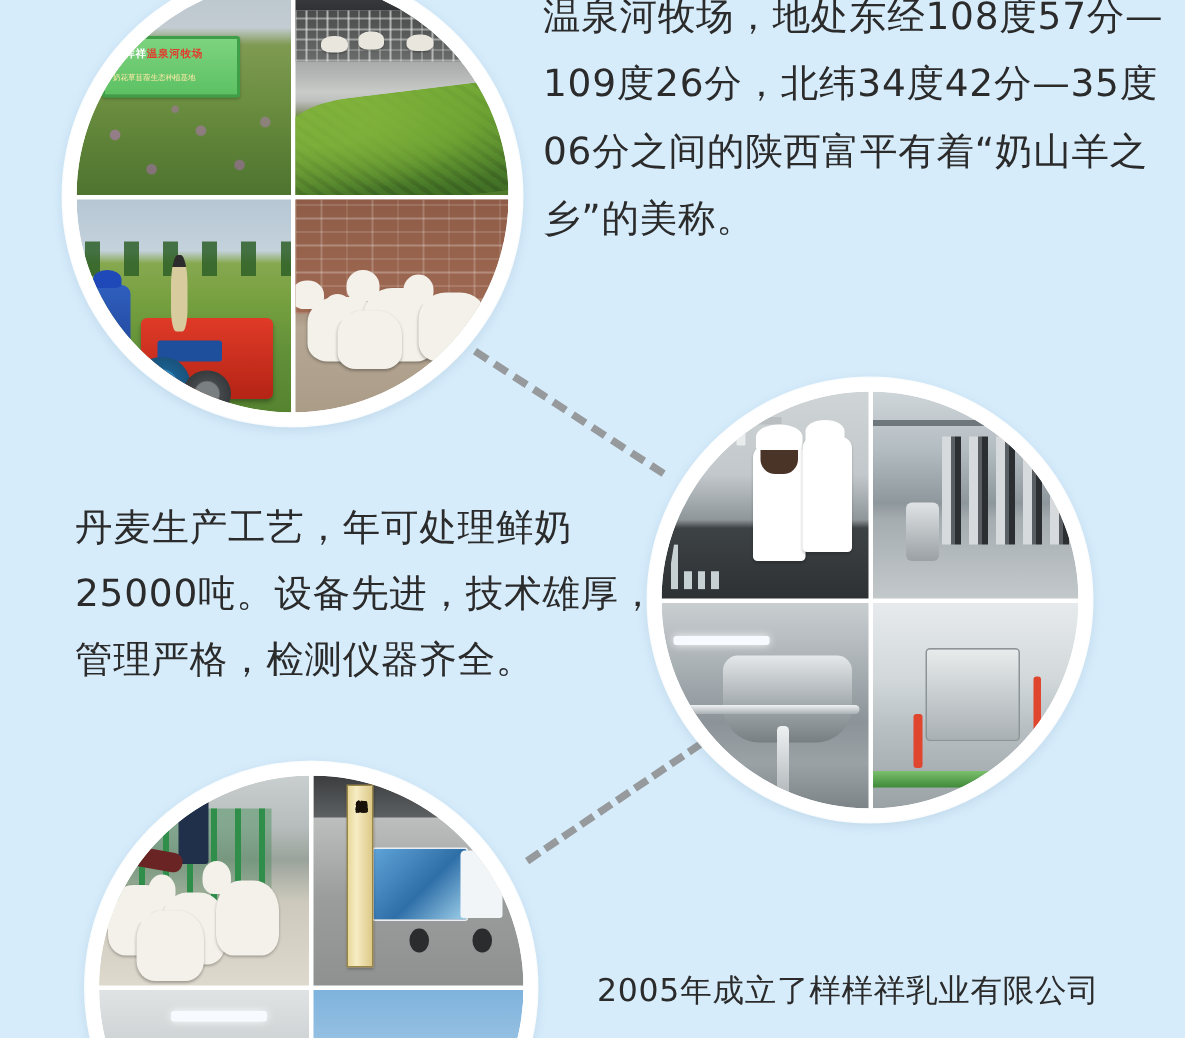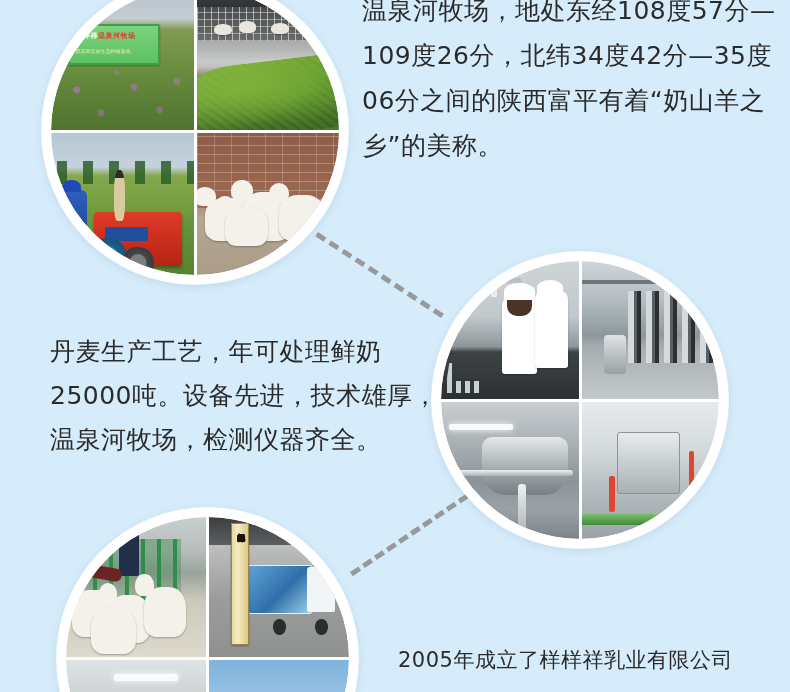--- a/index.html
+++ b/index.html
@@ -315,20 +315,20 @@
       </div>
 
       <div class="cell ph-sky"></div>
 
     </div>
     <div class="ring"></div>
   </div>
 
   <div class="txt" id="text-intro">温泉河牧场，地处东经108度57分—109度26分，北纬34度42分—35度06分之间的陕西富平有着“奶山羊之乡”的美称。</div>
 
-  <div class="txt" id="text-process">丹麦生产工艺，年可处理鲜奶25000吨。设备先进，技术雄厚，温泉河牧场，检测仪器齐全。</div>
+  <div class="txt" id="text-process">丹麦生产工艺，年可处理鲜奶25000吨。设备先进，技术雄厚，管理严格，检测仪器齐全。</div>
 
   <div class="txt" id="text-milestones">
     <span class="line">2005年成立了样样祥乳业有限公司</span>
     
   </div>
 
 </div>
 
 </body></html>

